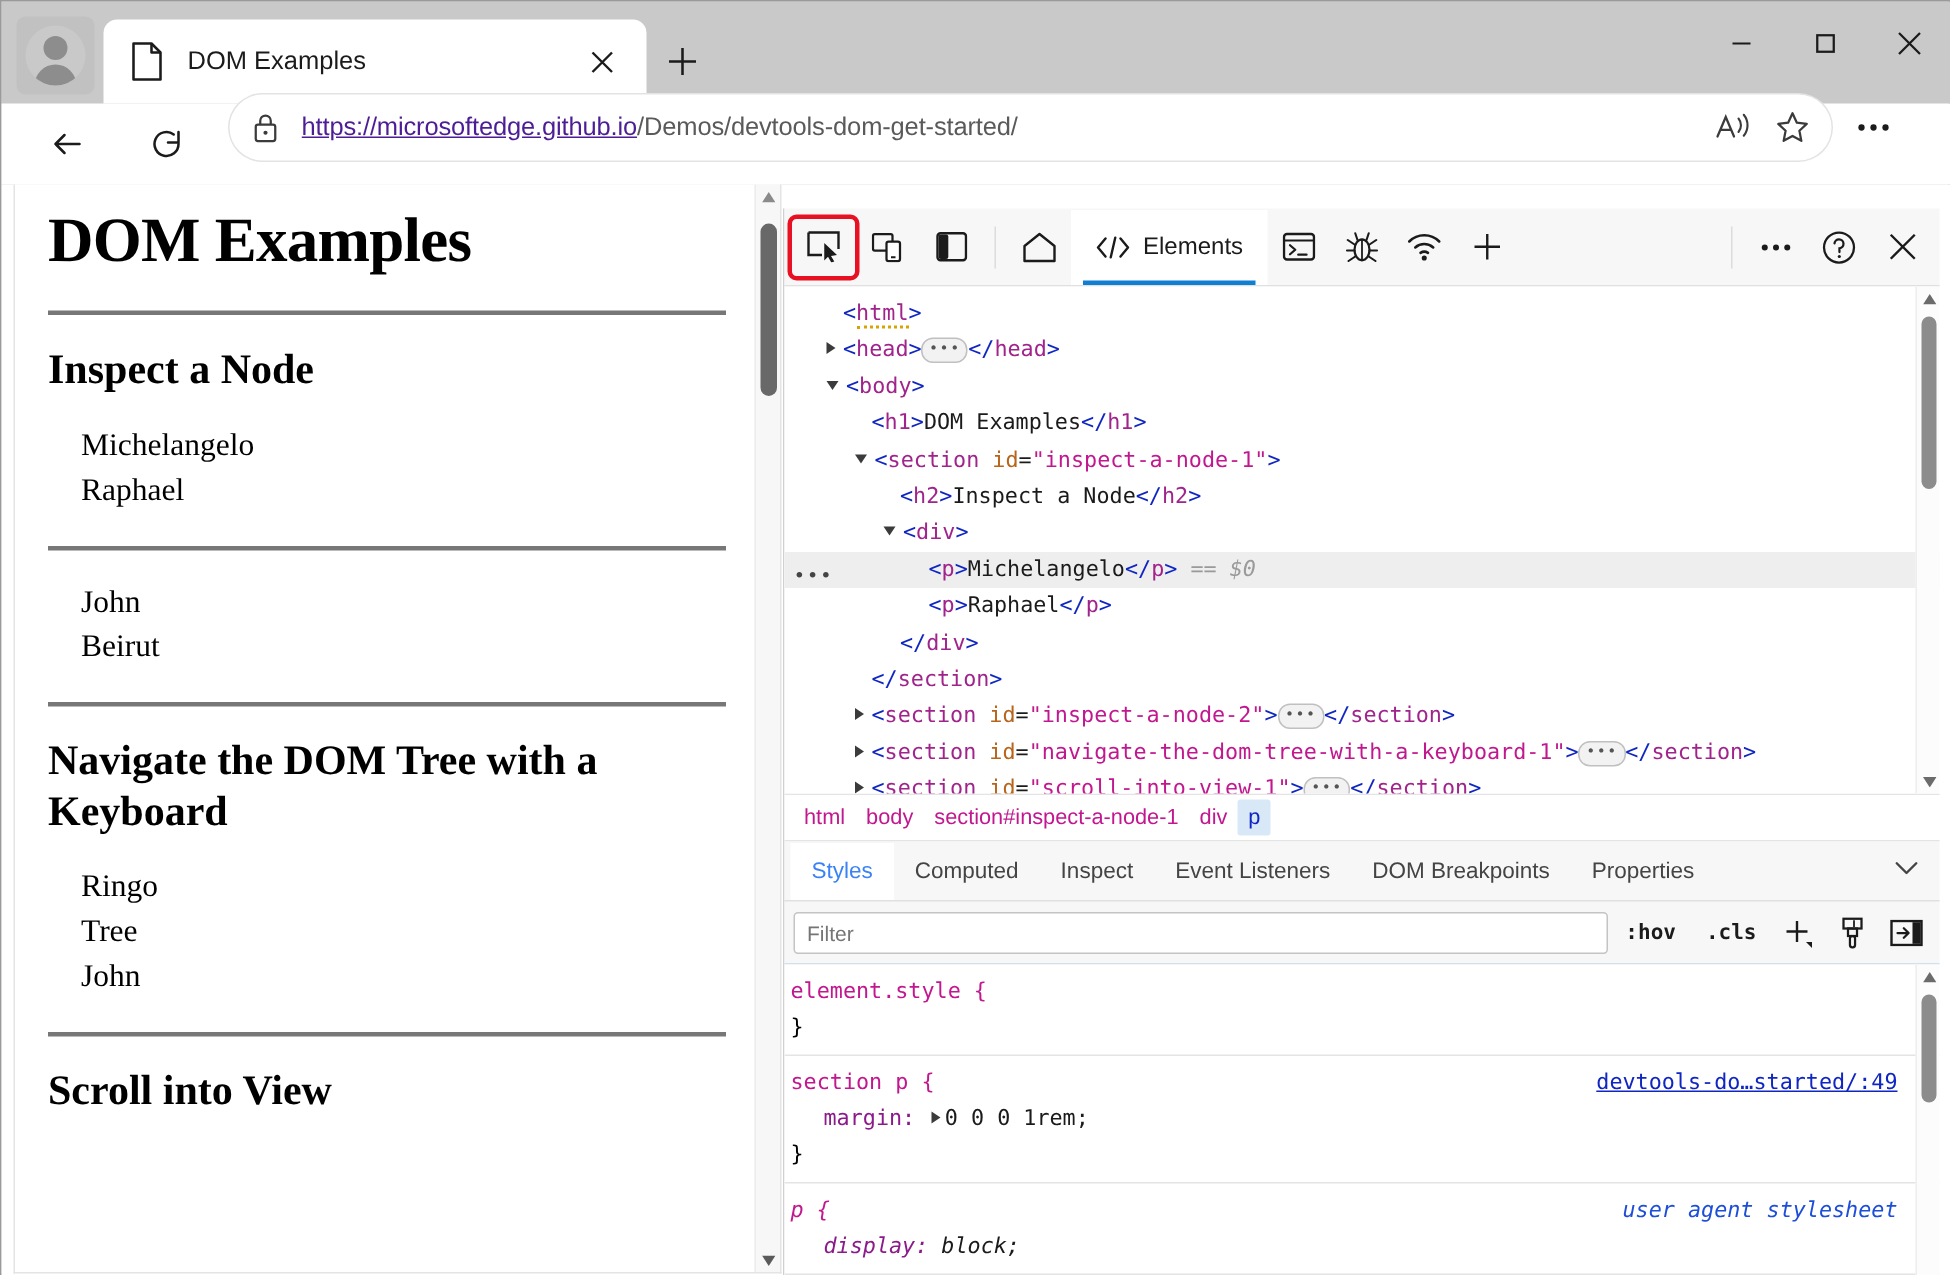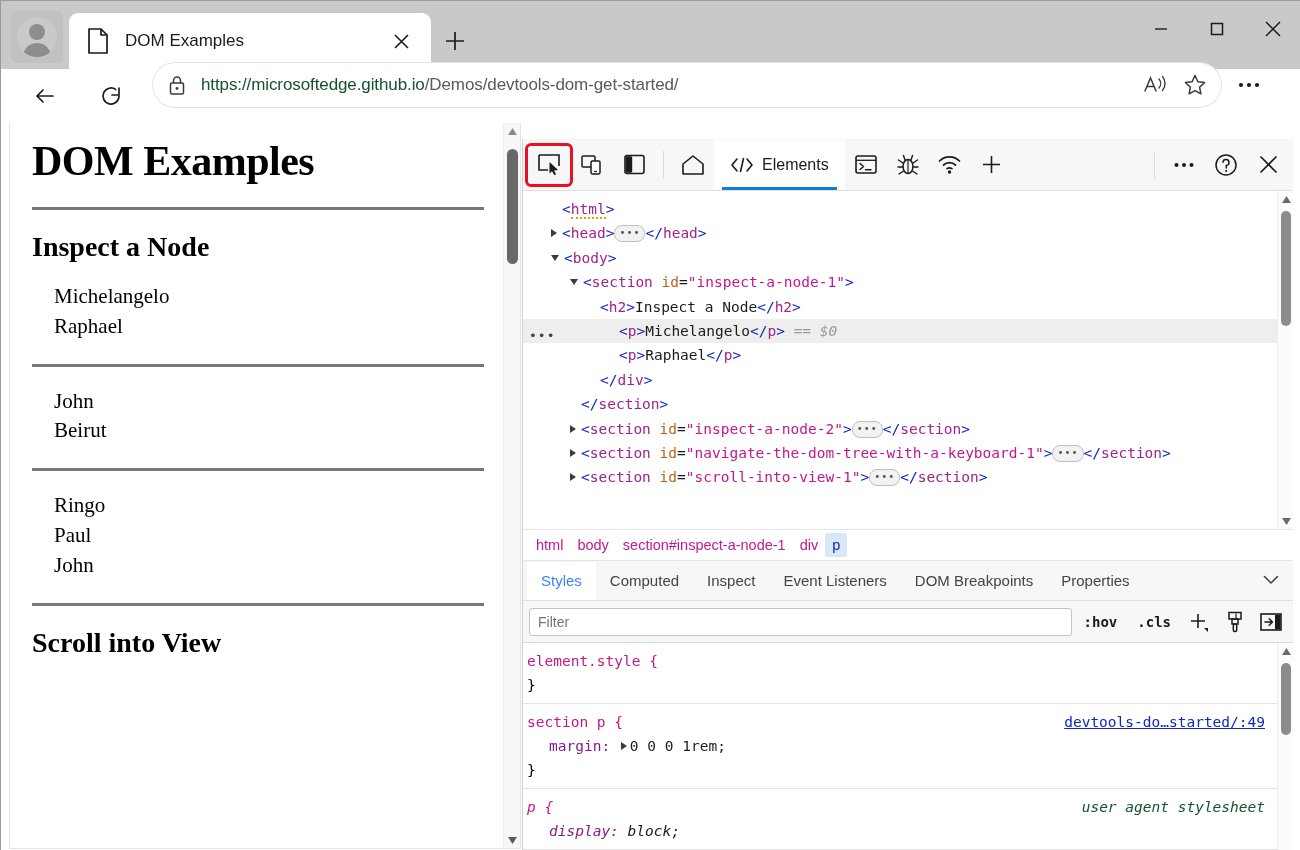--- a/index.html
+++ b/index.html
@@ -76,21 +76,21 @@
     position: absolute; left: 152px; top: 62px; width: 1068px; height: 44px;
     background: #ffffff; border-radius: 22px;
     display: flex; align-items: center;
     box-shadow: 0 0 0 1px #e3e3e3;
   }
   .lock-wrap { width: 48px; display: flex; align-items: center; justify-content: center; flex: none; }
   .url-text {
     font-size: 17px; color: #5a5a5a; letter-spacing: -0.1px;
     white-space: nowrap; overflow: hidden;
   }
-  .url-text .host { color: #14532d; }
+  .url-text .host { color: #4c1d95; text-decoration: underline; }
   .omni-right { position: absolute; right: 6px; top: 2px; display: flex; }
   .omni-icon { width: 40px; height: 40px; display: flex; align-items: center; justify-content: center; border-radius: 50%; }
   .dots-btn { position: absolute; left: 1228px; top: 64px; width: 40px; height: 40px;
               display: flex; align-items: center; justify-content: center; }
 
   
   .content { position: absolute; left: 0; top: 122px; width: 1300px; height: 728px; background: #fff; }
 
   
   .viewport {
@@ -202,21 +202,21 @@
     line-height: 24px;
   }
   .rule { padding: 6px 10px 6px 4px; border-bottom: 1px solid #e4e4e4; position: relative; }
   .sel-name { color: #c2188f; }
   .prop { color: #8b1a8b; }
   .val { color: #1b1b1b; }
   .origin-link {
     position: absolute; right: 28px; top: 6px; color: #0f26c2; text-decoration: underline; font-size: 14.5px;
   }
   .origin-ua {
-    position: absolute; right: 28px; top: 6px; color: #14532d; font-style: italic; font-size: 14.5px;
+    position: absolute; right: 28px; top: 6px; color: #1d4ed8; font-style: italic; font-size: 14.5px;
   }
   .rule.ua { color: #555; font-style: italic; }
   .rule.ua .sel-name { color: #c2188f; font-style: italic; }
   .indent { padding-left: 22px; }
   .tri { display: inline-block; width: 0; height: 0; border-left: 6px solid #3b3b3b;
          border-top: 4.5px solid transparent; border-bottom: 4.5px solid transparent; margin: 0 3px 0 2px; vertical-align: 1px; }
 
   .dtscroll {
     position: absolute; right: 0; top: 0; width: 16px; background: #fcfcfc; border-left: 1px solid #eee;
   }
@@ -331,23 +331,24 @@
           <div>Michelangelo</div>
           <div>Raphael</div>
         </div>
         <hr>
         <div class="names" style="margin-top:20px">
           <div>John</div>
           <div>Beirut</div>
         </div>
         <hr>
 
+        <h2>Navigate the DOM Tree with a Keyboard</h2>
         <div class="names">
           <div>Ringo</div>
-          <div>Paul</div>
+          <div>Tree</div>
           <div>John</div>
         </div>
         <hr>
 
         <h2>Scroll into View</h2>
       </div>
 
       <div class="vscroll">
         <div class="vs-arrow">
           <svg width="9" height="7" viewBox="0 0 9 7">
@@ -453,22 +454,24 @@
           </svg>
         </div>
         <div style="width:4px"></div>
       </div>
 
       <div class="dt-tree">
         <div class="tree-inner" id="tree-rows">
             <div class="trow" style="padding-left: 28px;"><span style="display: inline-block; width: 11px;"></span><span class="tw">&lt;</span><span class="tn squiggle">html</span><span class="tw">&gt;</span></div>
             <div class="trow" style="padding-left: 28px;"><span class="caret closed"></span><span class="tw">&lt;</span><span class="tn">head</span><span class="tw">&gt;</span><span class="ellip">•••</span><span class="tw">&lt;/</span><span class="tn">head</span><span class="tw">&gt;</span></div>
             <div class="trow" style="padding-left: 28px;"><span class="caret open"></span><span class="tw">&lt;</span><span class="tn">body</span><span class="tw">&gt;</span></div>
+            <div class="trow" style="padding-left: 47px;"><span style="display: inline-block; width: 11px;"></span><span class="tw">&lt;</span><span class="tn">h1</span><span class="tw">&gt;</span><span class="tt">DOM Examples</span><span class="tw">&lt;/</span><span class="tn">h1</span><span class="tw">&gt;</span></div>
             <div class="trow" style="padding-left: 47px;"><span class="caret open"></span><span class="tw">&lt;</span><span class="tn">section</span><span> </span><span class="ta">id</span><span class="tt">=</span><span class="tv">"inspect-a-node-1"</span><span class="tw">&gt;</span></div>
             <div class="trow" style="padding-left: 66px;"><span style="display: inline-block; width: 11px;"></span><span class="tw">&lt;</span><span class="tn">h2</span><span class="tw">&gt;</span><span class="tt">Inspect a Node</span><span class="tw">&lt;/</span><span class="tn">h2</span><span class="tw">&gt;</span></div>
+            <div class="trow" style="padding-left: 66px;"><span class="caret open"></span><span class="tw">&lt;</span><span class="tn">div</span><span class="tw">&gt;</span></div>
             <div class="trow sel" style="padding-left: 85px;"><span class="rowdots">•••</span><span style="display: inline-block; width: 11px;"></span><span class="tw">&lt;</span><span class="tn">p</span><span class="tw">&gt;</span><span class="tt">Michelangelo</span><span class="tw">&lt;/</span><span class="tn">p</span><span class="tw">&gt;</span><span class="tg">  == $0</span></div>
             <div class="trow" style="padding-left: 85px;"><span style="display: inline-block; width: 11px;"></span><span class="tw">&lt;</span><span class="tn">p</span><span class="tw">&gt;</span><span class="tt">Raphael</span><span class="tw">&lt;/</span><span class="tn">p</span><span class="tw">&gt;</span></div>
             <div class="trow" style="padding-left: 66px;"><span style="display: inline-block; width: 11px;"></span><span class="tw">&lt;/</span><span class="tn">div</span><span class="tw">&gt;</span></div>
             <div class="trow" style="padding-left: 47px;"><span style="display: inline-block; width: 11px;"></span><span class="tw">&lt;/</span><span class="tn">section</span><span class="tw">&gt;</span></div>
             <div class="trow" style="padding-left: 47px;"><span class="caret closed"></span><span class="tw">&lt;</span><span class="tn">section</span><span> </span><span class="ta">id</span><span class="tt">=</span><span class="tv">"inspect-a-node-2"</span><span class="tw">&gt;</span><span class="ellip">•••</span><span class="tw">&lt;/</span><span class="tn">section</span><span class="tw">&gt;</span></div>
             <div class="trow" style="padding-left: 47px;"><span class="caret closed"></span><span class="tw">&lt;</span><span class="tn">section</span><span> </span><span class="ta">id</span><span class="tt">=</span><span class="tv">"navigate-the-dom-tree-with-a-keyboard-1"</span><span class="tw">&gt;</span><span class="ellip">•••</span><span class="tw">&lt;/</span><span class="tn">section</span><span class="tw">&gt;</span></div>
             <div class="trow" style="padding-left: 47px;"><span class="caret closed"></span><span class="tw">&lt;</span><span class="tn">section</span><span> </span><span class="ta">id</span><span class="tt">=</span><span class="tv">"scroll-into-view-1"</span><span class="tw">&gt;</span><span class="ellip">•••</span><span class="tw">&lt;/</span><span class="tn">section</span><span class="tw">&gt;</span></div>
           </div>
         <div class="dtscroll" style="top:0; bottom:0;">
           <div class="dts-arrow">

